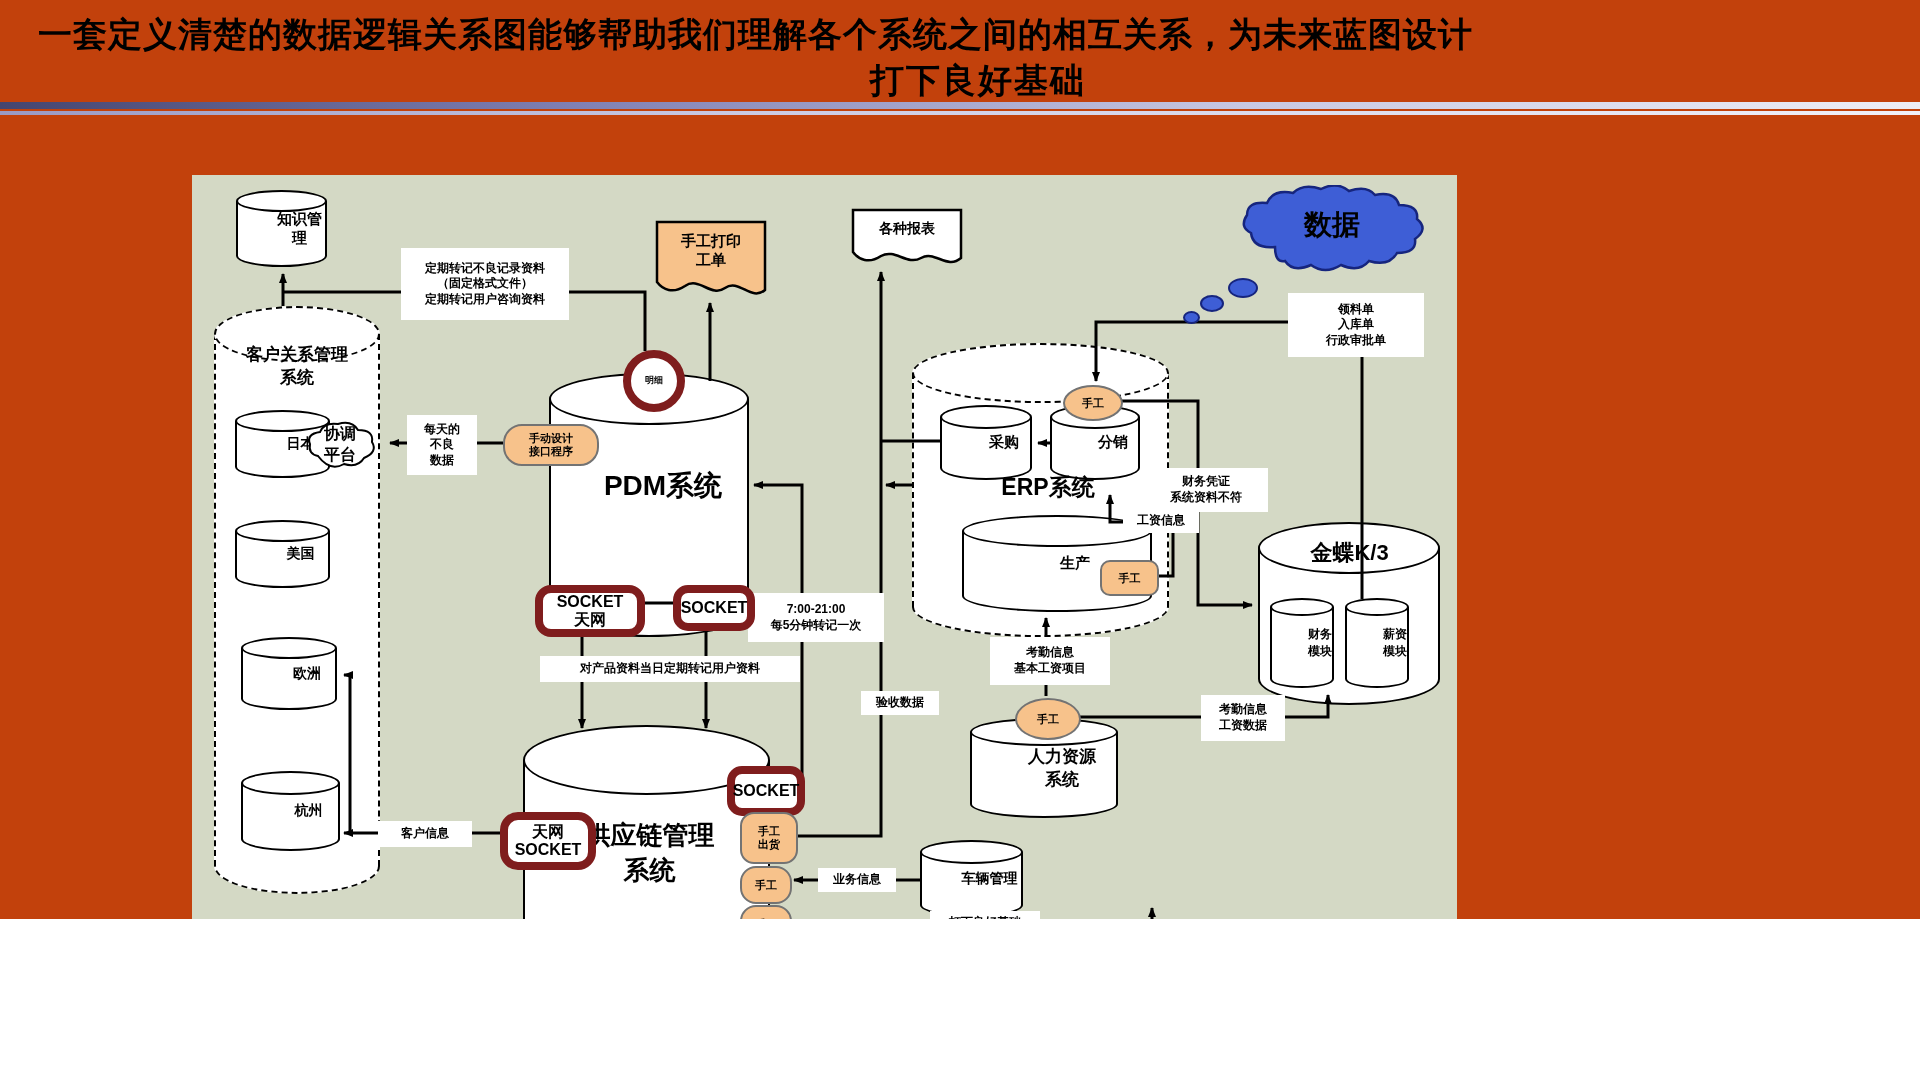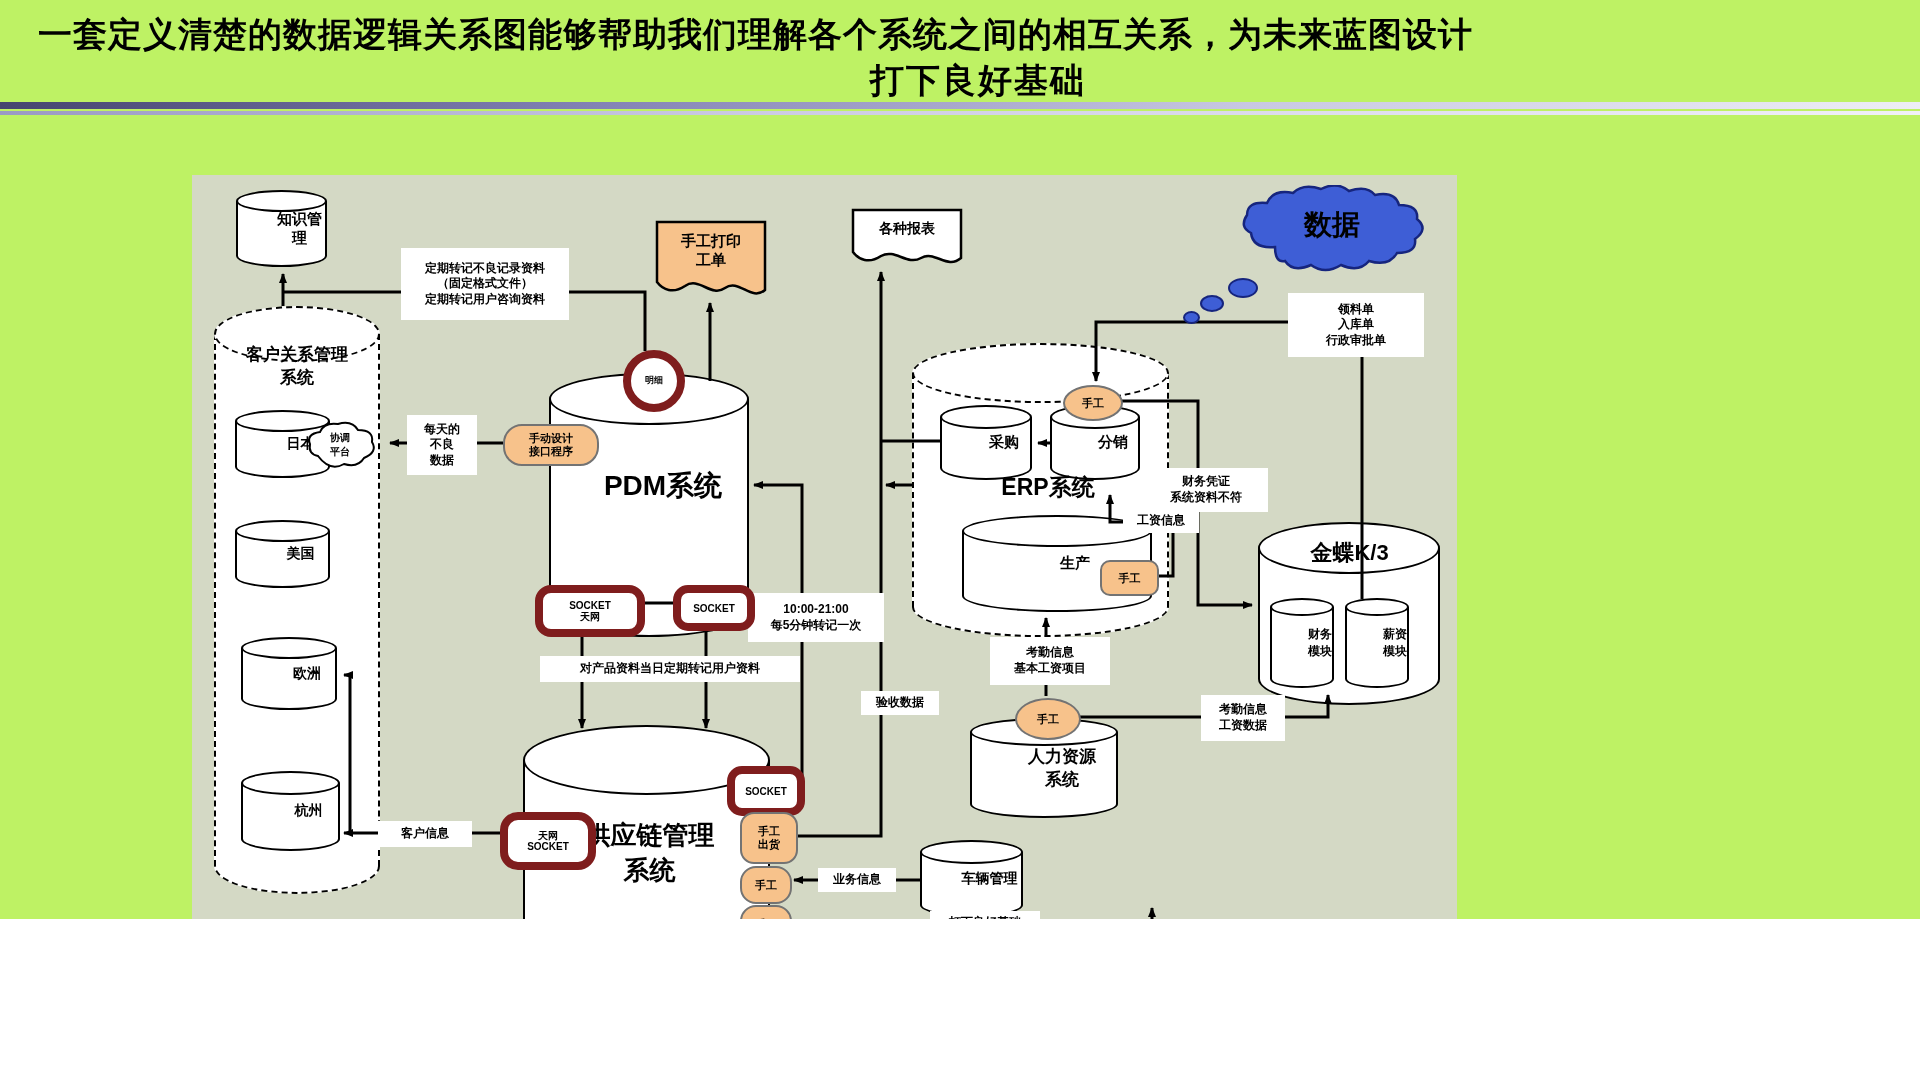--- a/index.html
+++ b/index.html
@@ -1,16 +1,16 @@
 <!DOCTYPE html>
 <html><head>
 <meta charset="utf-8">
 <style>
   html,body{margin:0;padding:0;background:#fff;}
-  #page{position:relative;width:1920px;height:919px;background:#bef264;overflow:hidden;
+  #page{position:relative;width:1920px;height:919px;background:#c2410c;overflow:hidden;
         font-family:"Liberation Sans","DejaVu Sans",sans-serif;color:#000;}
   .abs{position:absolute;box-sizing:border-box;}
   .pre{white-space:pre-line;}
   
   #title-line1{left:38px;top:12px;width:1860px;font-size:34px;font-weight:bold;letter-spacing:1px;}
   #title-line2{left:0;top:58px;width:1920px;text-align:center;font-size:34px;font-weight:bold;letter-spacing:2px;padding-left:36px;}
   #divider-top{left:0;top:102px;width:1920px;height:7px;
      background:linear-gradient(90deg,#45456f 0%,#8080b3 30%,#c8c8e2 65%,#eeeef6 100%);}
   #divider-bot{left:0;top:111px;width:1920px;height:4px;
      background:linear-gradient(90deg,#9a9ac4 0%,#ccccE4 40%,#f1f1f8 100%);}
@@ -37,21 +37,21 @@
   .node{position:absolute;background:#f7c28b;border:2px solid #737373;z-index:8;display:flex;align-items:center;
         justify-content:center;text-align:center;font-weight:bold;white-space:pre-line;line-height:1.15;}
   .wnode{position:absolute;background:#fff;border:8px solid #7f1d1d;z-index:8;display:flex;align-items:center;
         justify-content:center;text-align:center;font-weight:bold;white-space:pre-line;line-height:1.1;}
   
   #lines{position:absolute;left:0;top:0;z-index:5;pointer-events:none;}
   .shape-svg{position:absolute;z-index:6;}
   .shape-txt{position:absolute;z-index:7;display:flex;align-items:center;justify-content:center;
              text-align:center;font-weight:bold;white-space:pre-line;}
   .dot{position:absolute;background:#3e5ed6;border:2px solid #16257e;border-radius:50%;z-index:6;}.t28{font-size:28px}.t26{font-size:26px}.t23{font-size:23px}.t22{font-size:22px}.t17{font-size:17px}.t15{font-size:15px}.t14{font-size:14px}.t13{font-size:13px}
-  .t12{font-size:12px}.t11{font-size:11px}.t10{font-size:10px}.t9{font-size:9px}
+  .t12{font-size:12px}.t11{font-size:11px}.t10{font-size:16px}.t9{font-size:9px}
 </style>
 </head>
 <body>
 
 <div id="page">
 
   <div class="abs" id="title-line1">一套定义清楚的数据逻辑关系图能够帮助我们理解各个系统之间的相互关系，为未来蓝图设计</div>
   <div class="abs" id="title-line2">打下良好基础</div>
   <div class="abs" id="divider-top"></div>
   <div class="abs" id="divider-bot"></div>
@@ -237,21 +237,21 @@
     <div class="dot" style="left:1036px;top:103px;width:26px;height:16px;"></div>
     <div class="dot" style="left:1008px;top:120px;width:20px;height:13px;"></div>
     <div class="dot" style="left:991px;top:136px;width:13px;height:9px;"></div>
 
     <div class="box t12" style="left:209px;top:73px;width:162px;height:70px;">定期转记不良记录资料
 （固定格式文件）
 定期转记用户咨询资料</div>
     <div class="box t12" style="left:215px;top:240px;width:64px;height:58px;">每天的
 不良
 数据</div>
-    <div class="box t12" style="left:556px;top:418px;width:130px;height:47px;">10:00-21:00
+    <div class="box t12" style="left:556px;top:418px;width:130px;height:47px;">7:00-21:00
 每5分钟转记一次</div>
     <div class="box t12" style="left:348px;top:481px;width:254px;height:24px;">对产品资料当日定期转记用户资料</div>
     <div class="box t12" style="left:186px;top:646px;width:88px;height:24px;">客户信息</div>
     <div class="box t12" style="left:669px;top:516px;width:72px;height:22px;">验收数据</div>
     <div class="box t12" style="left:931px;top:334px;width:70px;height:22px;">工资信息</div>
     <div class="box t12" style="left:952px;top:293px;width:118px;height:42px;">财务凭证
 系统资料不符</div>
     <div class="box t12" style="left:1096px;top:118px;width:130px;height:62px;">领料单
 入库单
 行政审批单</div>

